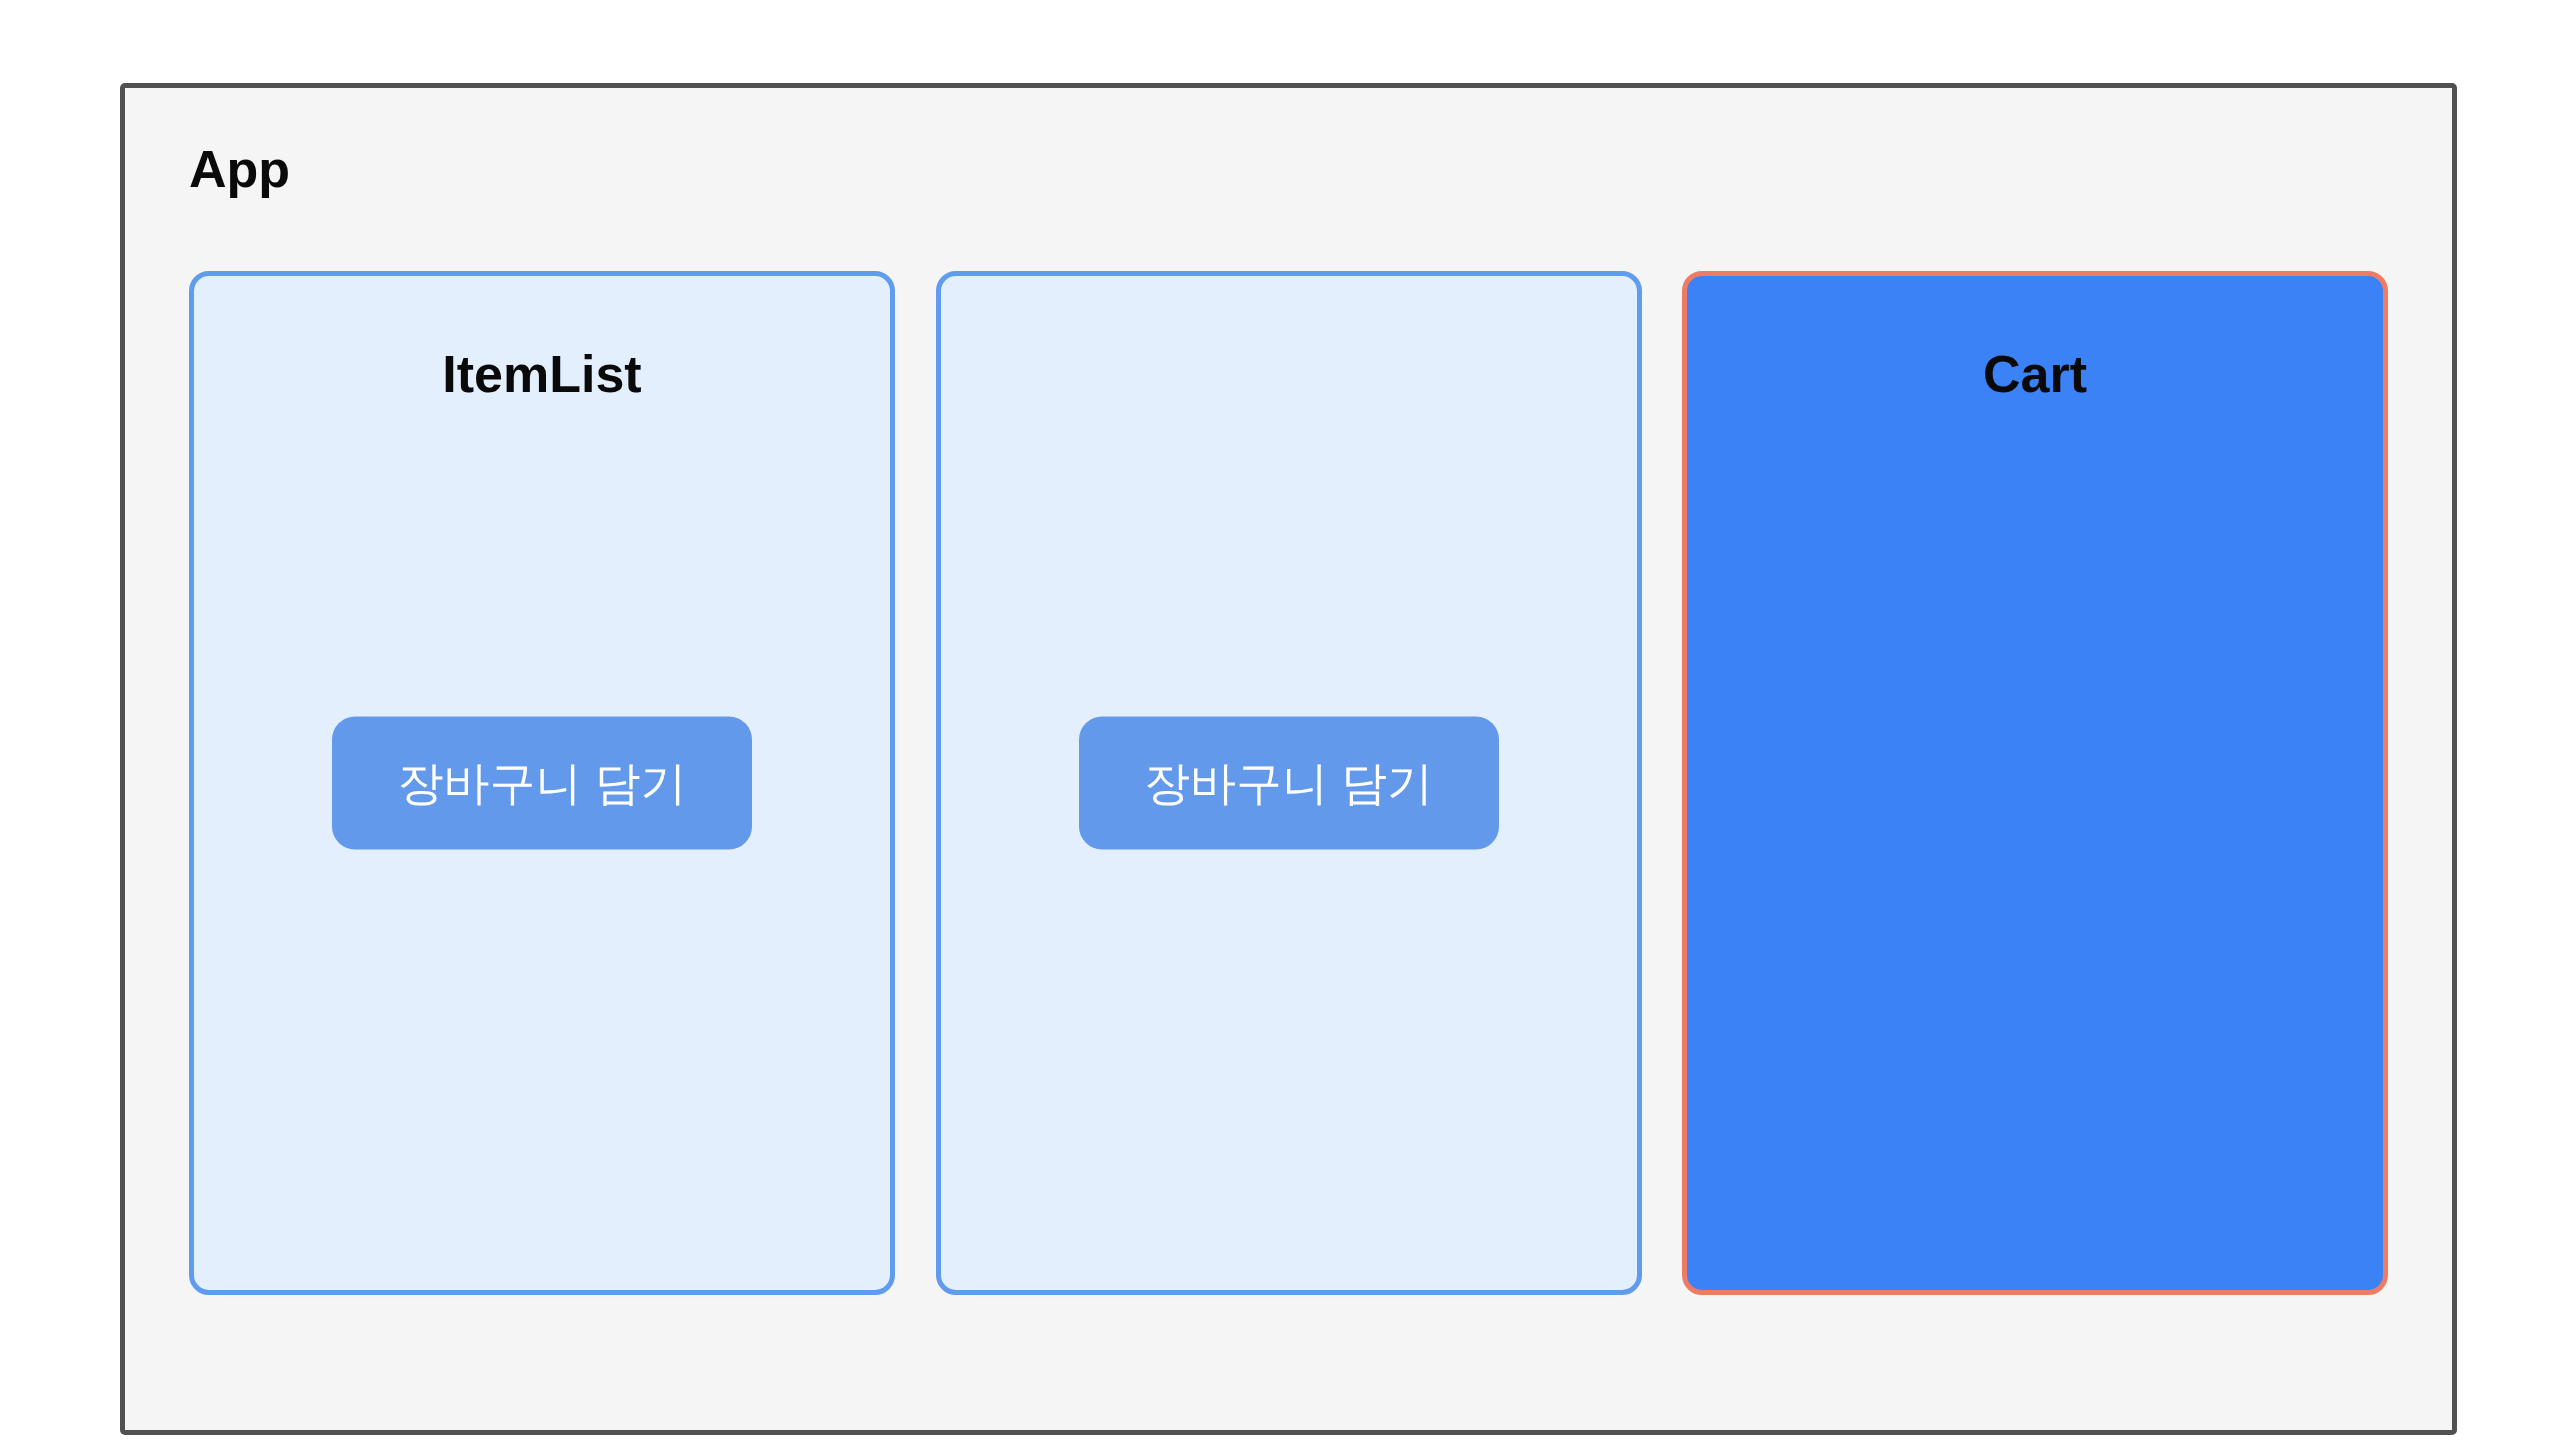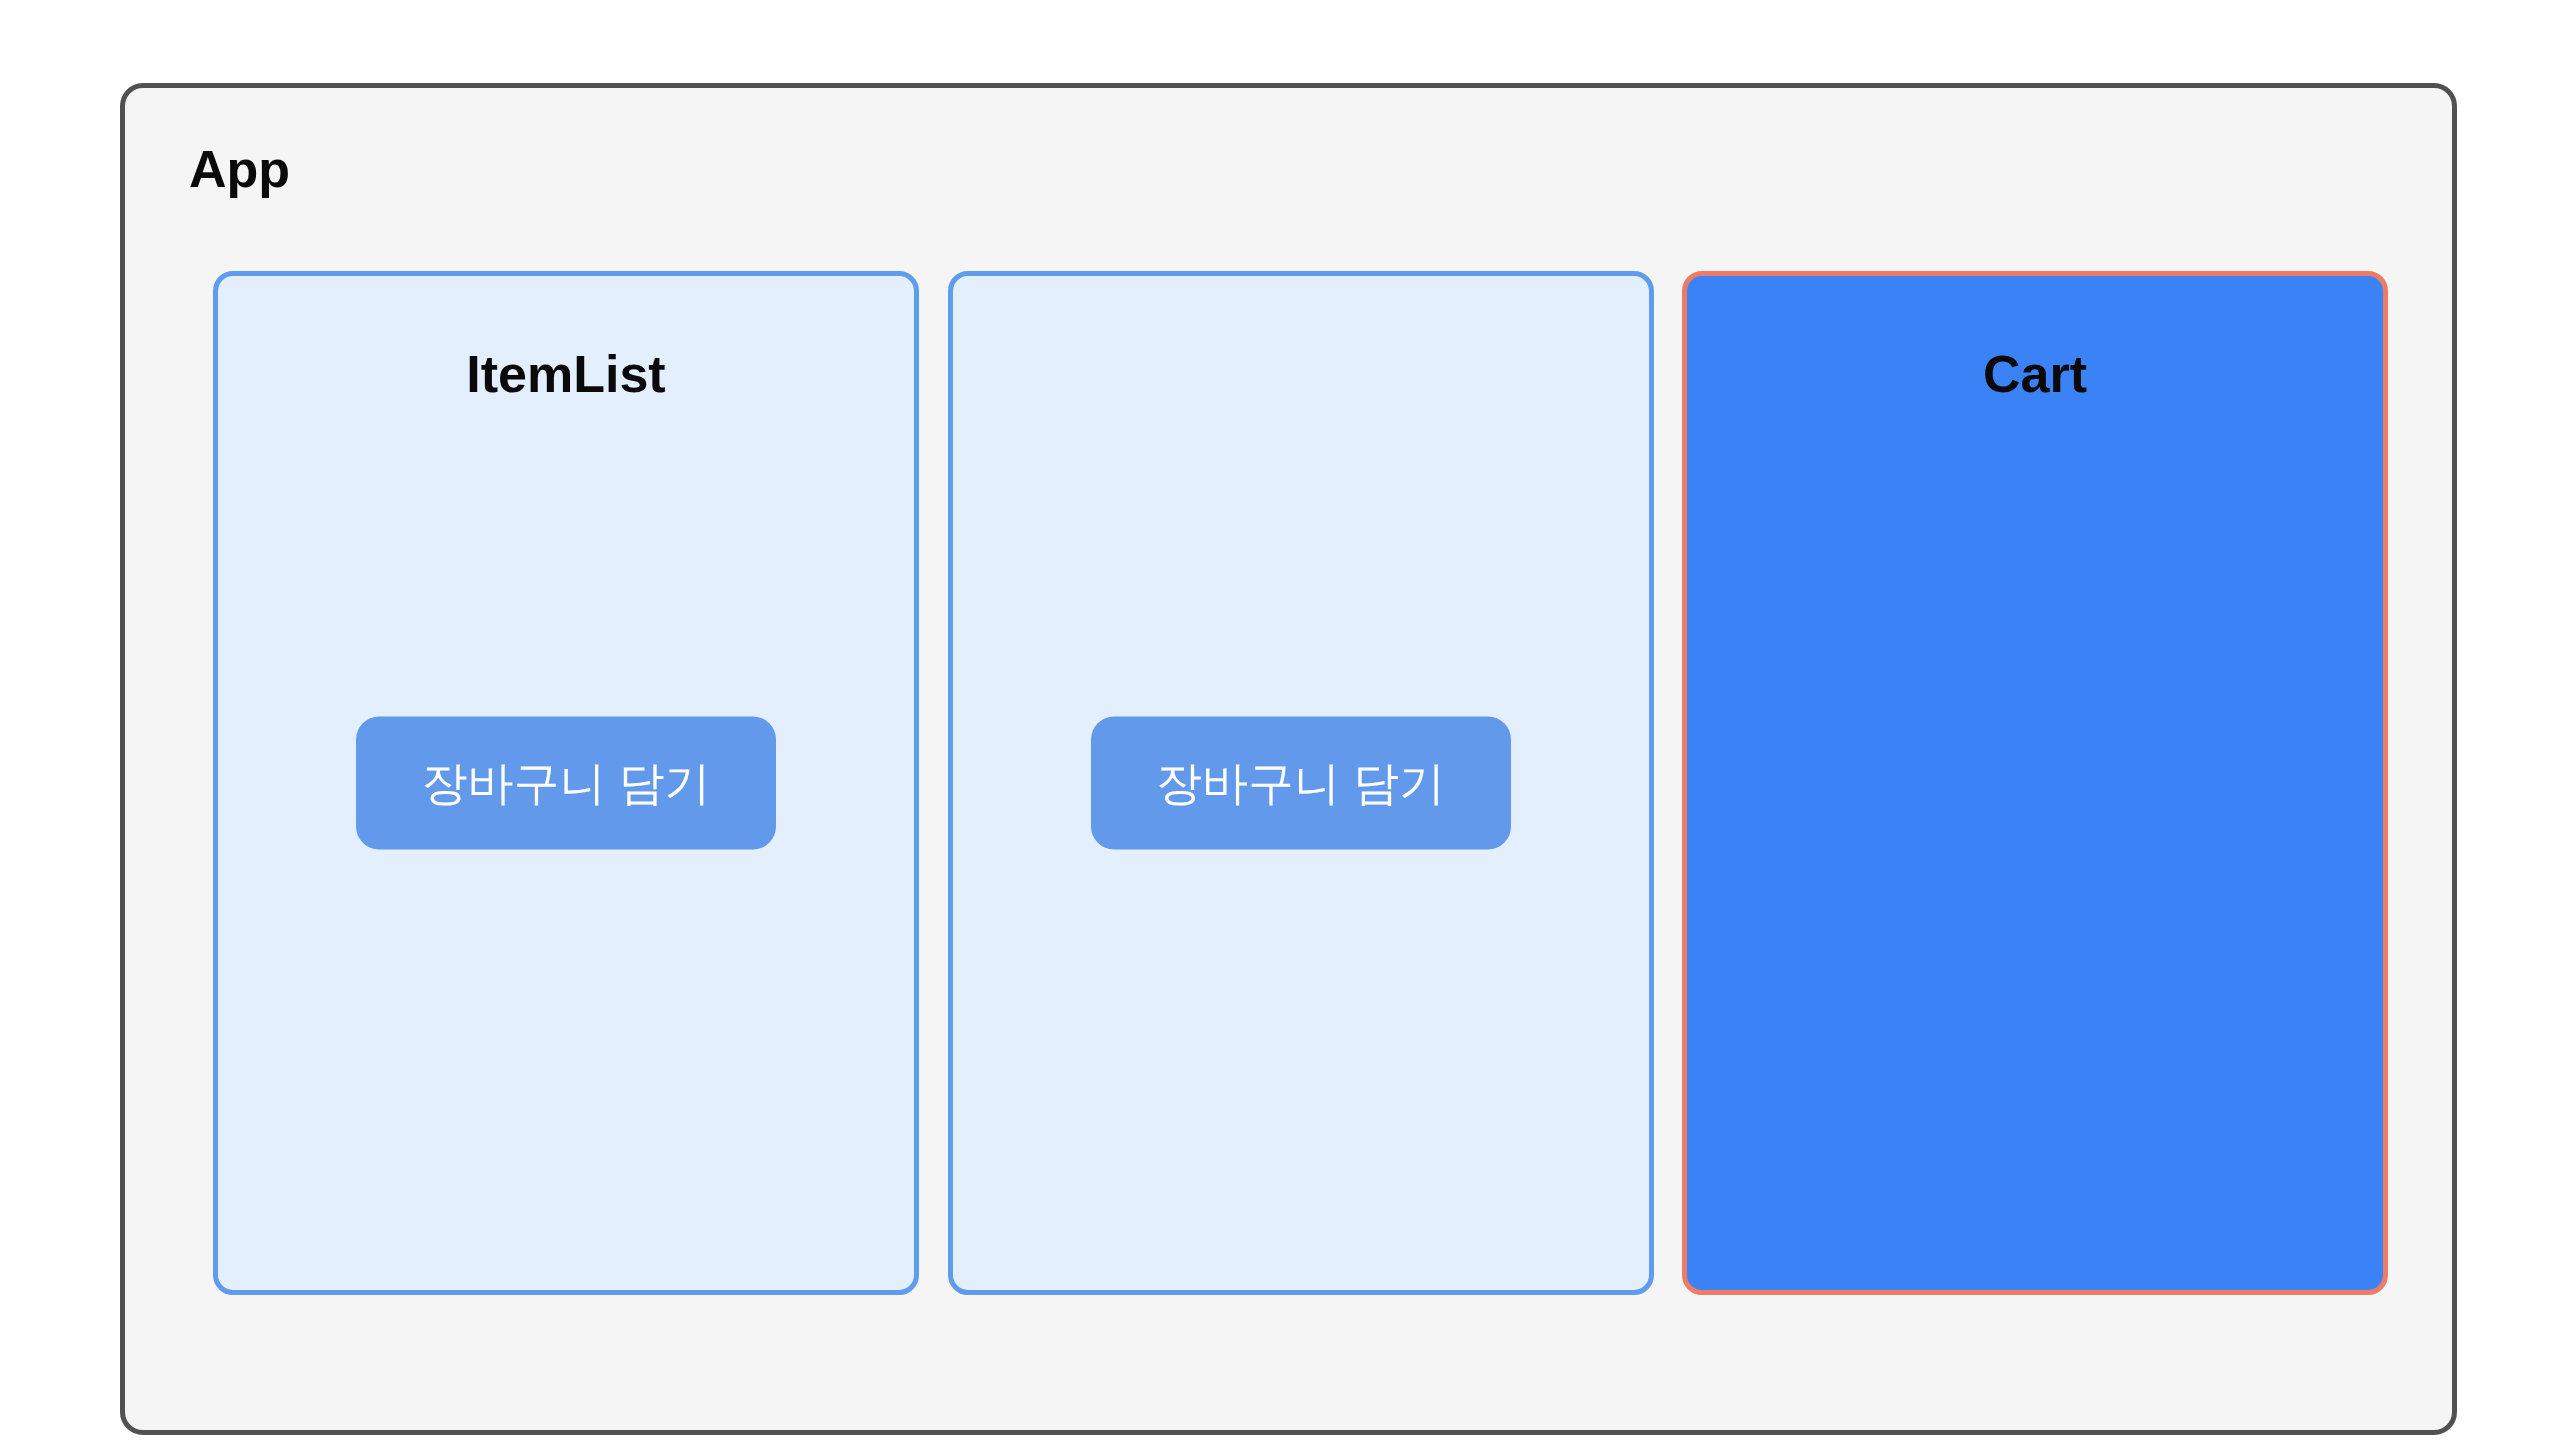--- a/index.html
+++ b/index.html
@@ -13,21 +13,21 @@
   }
   .app-container {
     position: absolute;
     left: 120px;
     top: 83px;
     width: 2337px;
     height: 1352px;
     box-sizing: border-box;
     background: #f5f5f6;
     border: 5.4px solid #515151;
-    border-radius: 23px;
+    border-radius: 5px;
     padding: 50px 64px 0 64px;
   }
   .app-label {
     font-size: 52px;
     line-height: 63px;
     font-weight: 700;
     color: #0a0a0a;
     text-align: left;
   }
   .components-row {
@@ -36,21 +36,20 @@
     justify-content: space-between;
   }
   .component-box {
     width: 706px;
     height: 1024px;
     box-sizing: border-box;
     border-radius: 20px;
     position: relative;
     text-align: center;
     padding-top: 67px;
-    margin-left: 24px;
   }
   .component-box.blue {
     background: #e4effe;
     border: 5.4px solid #5f9ced;
   }
   .component-box.red {
     background: #3b82f6;
     border: 5.4px solid #ed7b66;
   }
   .component-title {

